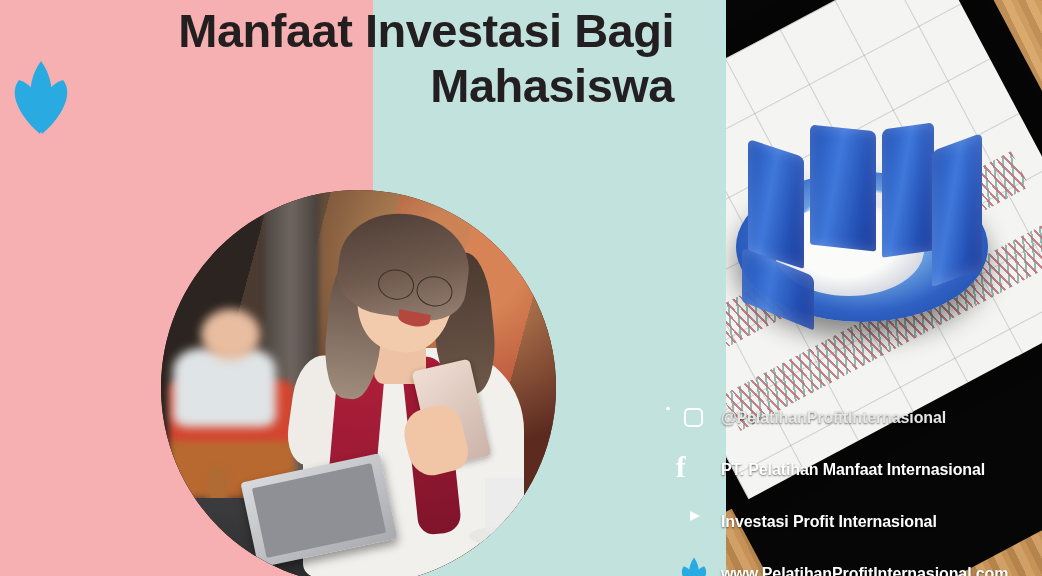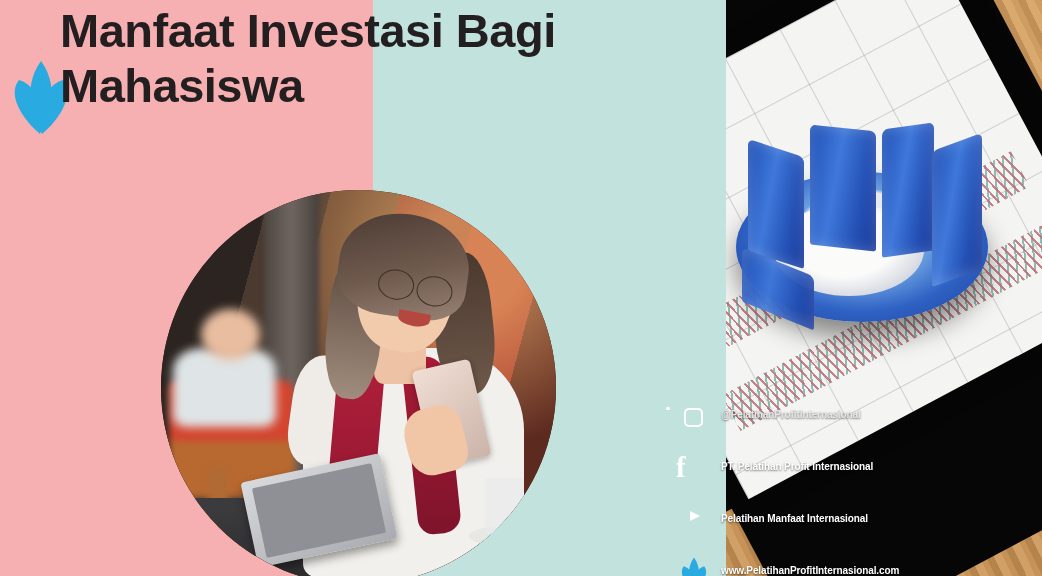--- a/index.html
+++ b/index.html
@@ -26,21 +26,21 @@
   }
 
   
   .lotus-top{
     position:absolute;left:10px;top:58px;width:62px;height:78px;
   }
 
   
   .headline{
     position:absolute;left:60px;top:4px;width:614px;
-    text-align:left;
+    text-align:right;
     font-size:47px;
     font-weight:bold;
     line-height:1.16;
     letter-spacing:-0.5px;
     color:#231f20;
     margin:0;
     -webkit-font-smoothing:antialiased;
   }
 
   
@@ -270,21 +270,21 @@
     position:absolute;left:676px;top:400px;width:360px;
   }
   .srow{
     position:relative;height:46px;margin-bottom:6px;
   }
   .sicon{
     position:absolute;left:0;top:0;width:38px;height:38px;
   }
   .slabel{
     position:absolute;left:45px;top:9px;
-    font-size:10px;font-weight:bold;color:#ffffff;
+    font-size:16px;font-weight:bold;color:#ffffff;
     letter-spacing:-0.1px;white-space:nowrap;
     text-shadow:0 1px 2px rgba(0,0,0,.55);
   }
   .slabel.dim{color:#e6e6e6;}
 
   
   .ig{
     width:34px;height:34px;border-radius:10px;
     background:radial-gradient(circle at 26% 104%,#fdd35c 0 10%,#f77737 24%,#e1306c 50%,#b02ab5 72%,#5b51d8 96%);
     position:relative;
@@ -393,26 +393,26 @@
 
   <div class="social">
 
     <div class="srow">
       <span class="sicon"><span class="ig"></span></span>
       <span class="slabel dim">@PelatihanProfitInternasional</span>
     </div>
 
     <div class="srow">
       <span class="sicon"><span class="fb"></span></span>
-      <span class="slabel">PT. Pelatihan Profit Internasional</span>
+      <span class="slabel">PT. Pelatihan Manfaat Internasional</span>
     </div>
 
     <div class="srow">
       <span class="sicon"><span class="yt"></span></span>
-      <span class="slabel">Pelatihan Manfaat Internasional</span>
+      <span class="slabel">Investasi Profit Internasional</span>
     </div>
 
     <div class="srow">
       <span class="sicon">
         <svg class="lotus-small" viewBox="0 0 62 78" aria-hidden="true">
           <path d="M31 3 C41 17 44 33 40 50 C37 62 33 70 31 76 C29 70 25 62 22 50 C18 33 21 17 31 3 Z" fill="#29abe2"></path>
           <path d="M9 22 C22 26 30 38 31 54 C31 64 30 71 30 76 C23 70 13 60 8 48 C3 37 4 28 9 22 Z" fill="#29abe2"></path>
           <path d="M53 22 C40 26 32 38 31 54 C31 64 32 71 32 76 C39 70 49 60 54 48 C59 37 58 28 53 22 Z" fill="#29abe2"></path>
         </svg>
       </span>

